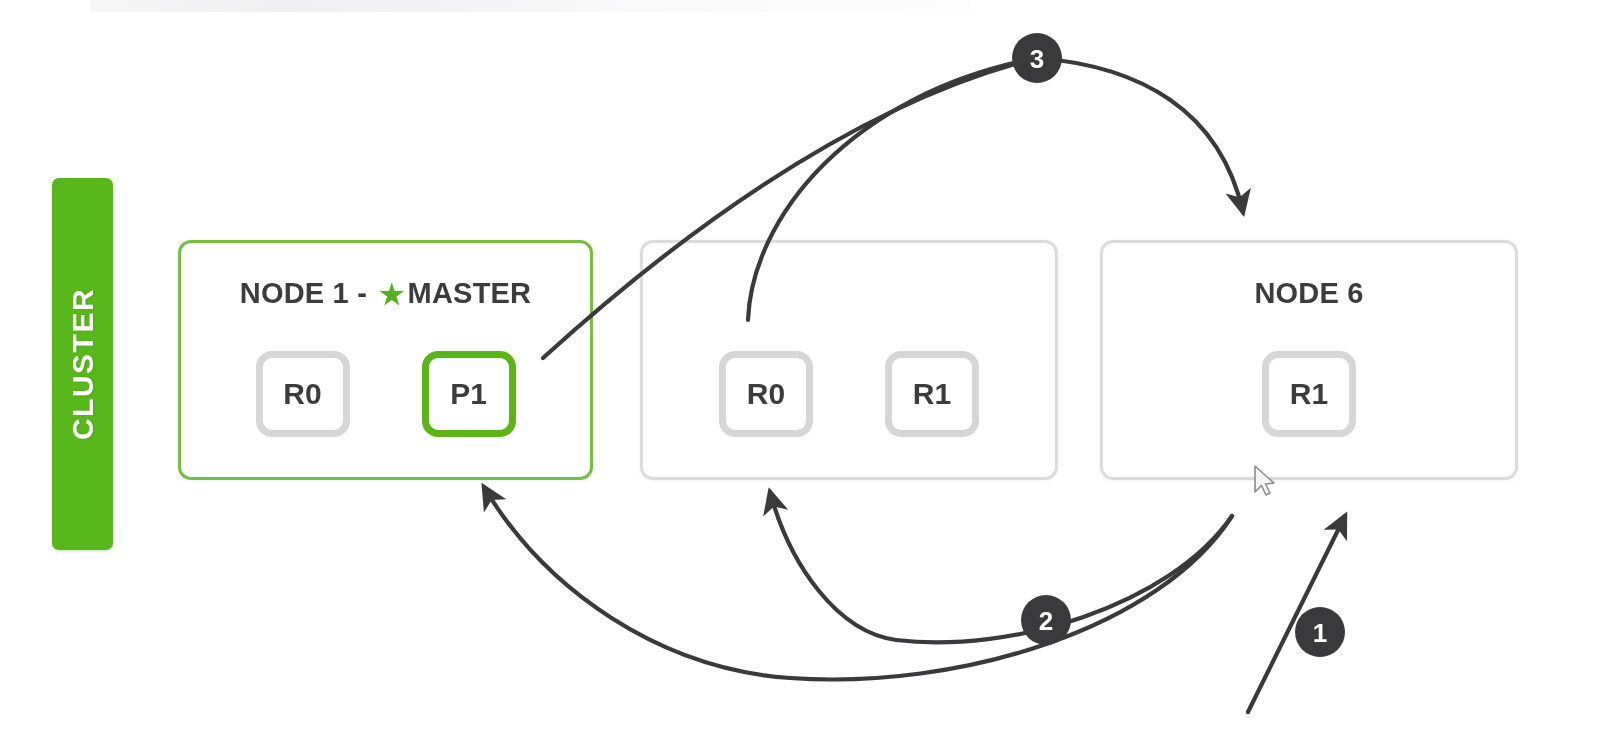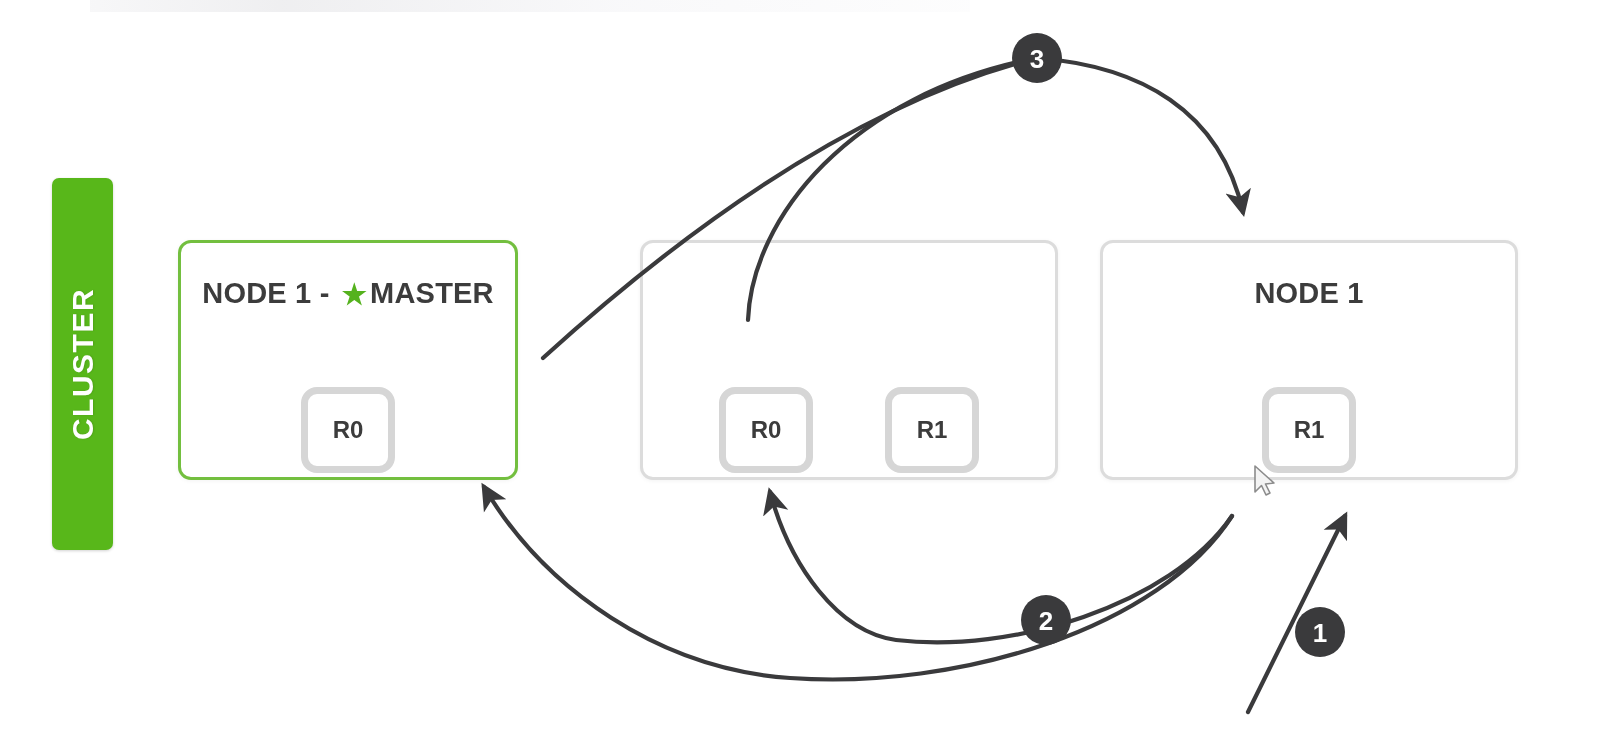--- a/index.html
+++ b/index.html
@@ -94,25 +94,24 @@
   }
   .shard {
     width: 94px;
     height: 86px;
     border: 7px solid #d6d6d6;
     border-radius: 16px;
     background: #ffffff;
     display: flex;
     align-items: center;
     justify-content: center;
-    font-size: 24px;
+    font-size: 30px;
     font-weight: bold;
     color: #3c3c3c;
     box-sizing: border-box;
-    margin-top: 36px;
   }
   .shard.primary {
     border-color: #5cb517;
   }
 
   
   #arrows {
     position: absolute;
     left: 0;
     top: 0;
@@ -148,39 +147,40 @@
 <body>
 
 <div id="canvas">
 
   <div class="top-band"></div>
 
   <div class="cluster-bar">
     <span class="cluster-label">CLUSTER</span>
   </div>
 
-  <div class="node master" style="left:178px; width:340px;">
+  <div class="node master" style="left:178px; width:415px;">
     <div class="node-title">
       <span>NODE 1 - </span><span class="star-icon">★</span><span>MASTER</span>
     </div>
     <div class="shard-row">
       <div class="shard">R0</div>
+      <div class="shard primary">P1</div>
     </div>
   </div>
 
   <div class="node" style="left:640px; width:418px;">
     <div class="shard-row">
       <div class="shard">R0</div>
       <div class="shard">R1</div>
     </div>
   </div>
 
   <div class="node" style="left:1100px; width:418px;">
     <div class="node-title">
-      <span>NODE 1</span>
+      <span>NODE 6</span>
     </div>
     <div class="shard-row">
       <div class="shard">R1</div>
     </div>
   </div>
 
   <svg id="arrows" viewBox="0 0 1616 744">
     <defs>
       <marker id="arrowhead" markerWidth="7" markerHeight="7" refX="5.2" refY="3.5" orient="auto" markerUnits="strokeWidth">
         <path d="M0,0.4 L6.4,3.5 L0,6.6 L1.6,3.5 Z" fill="#3a3a3c"></path>

